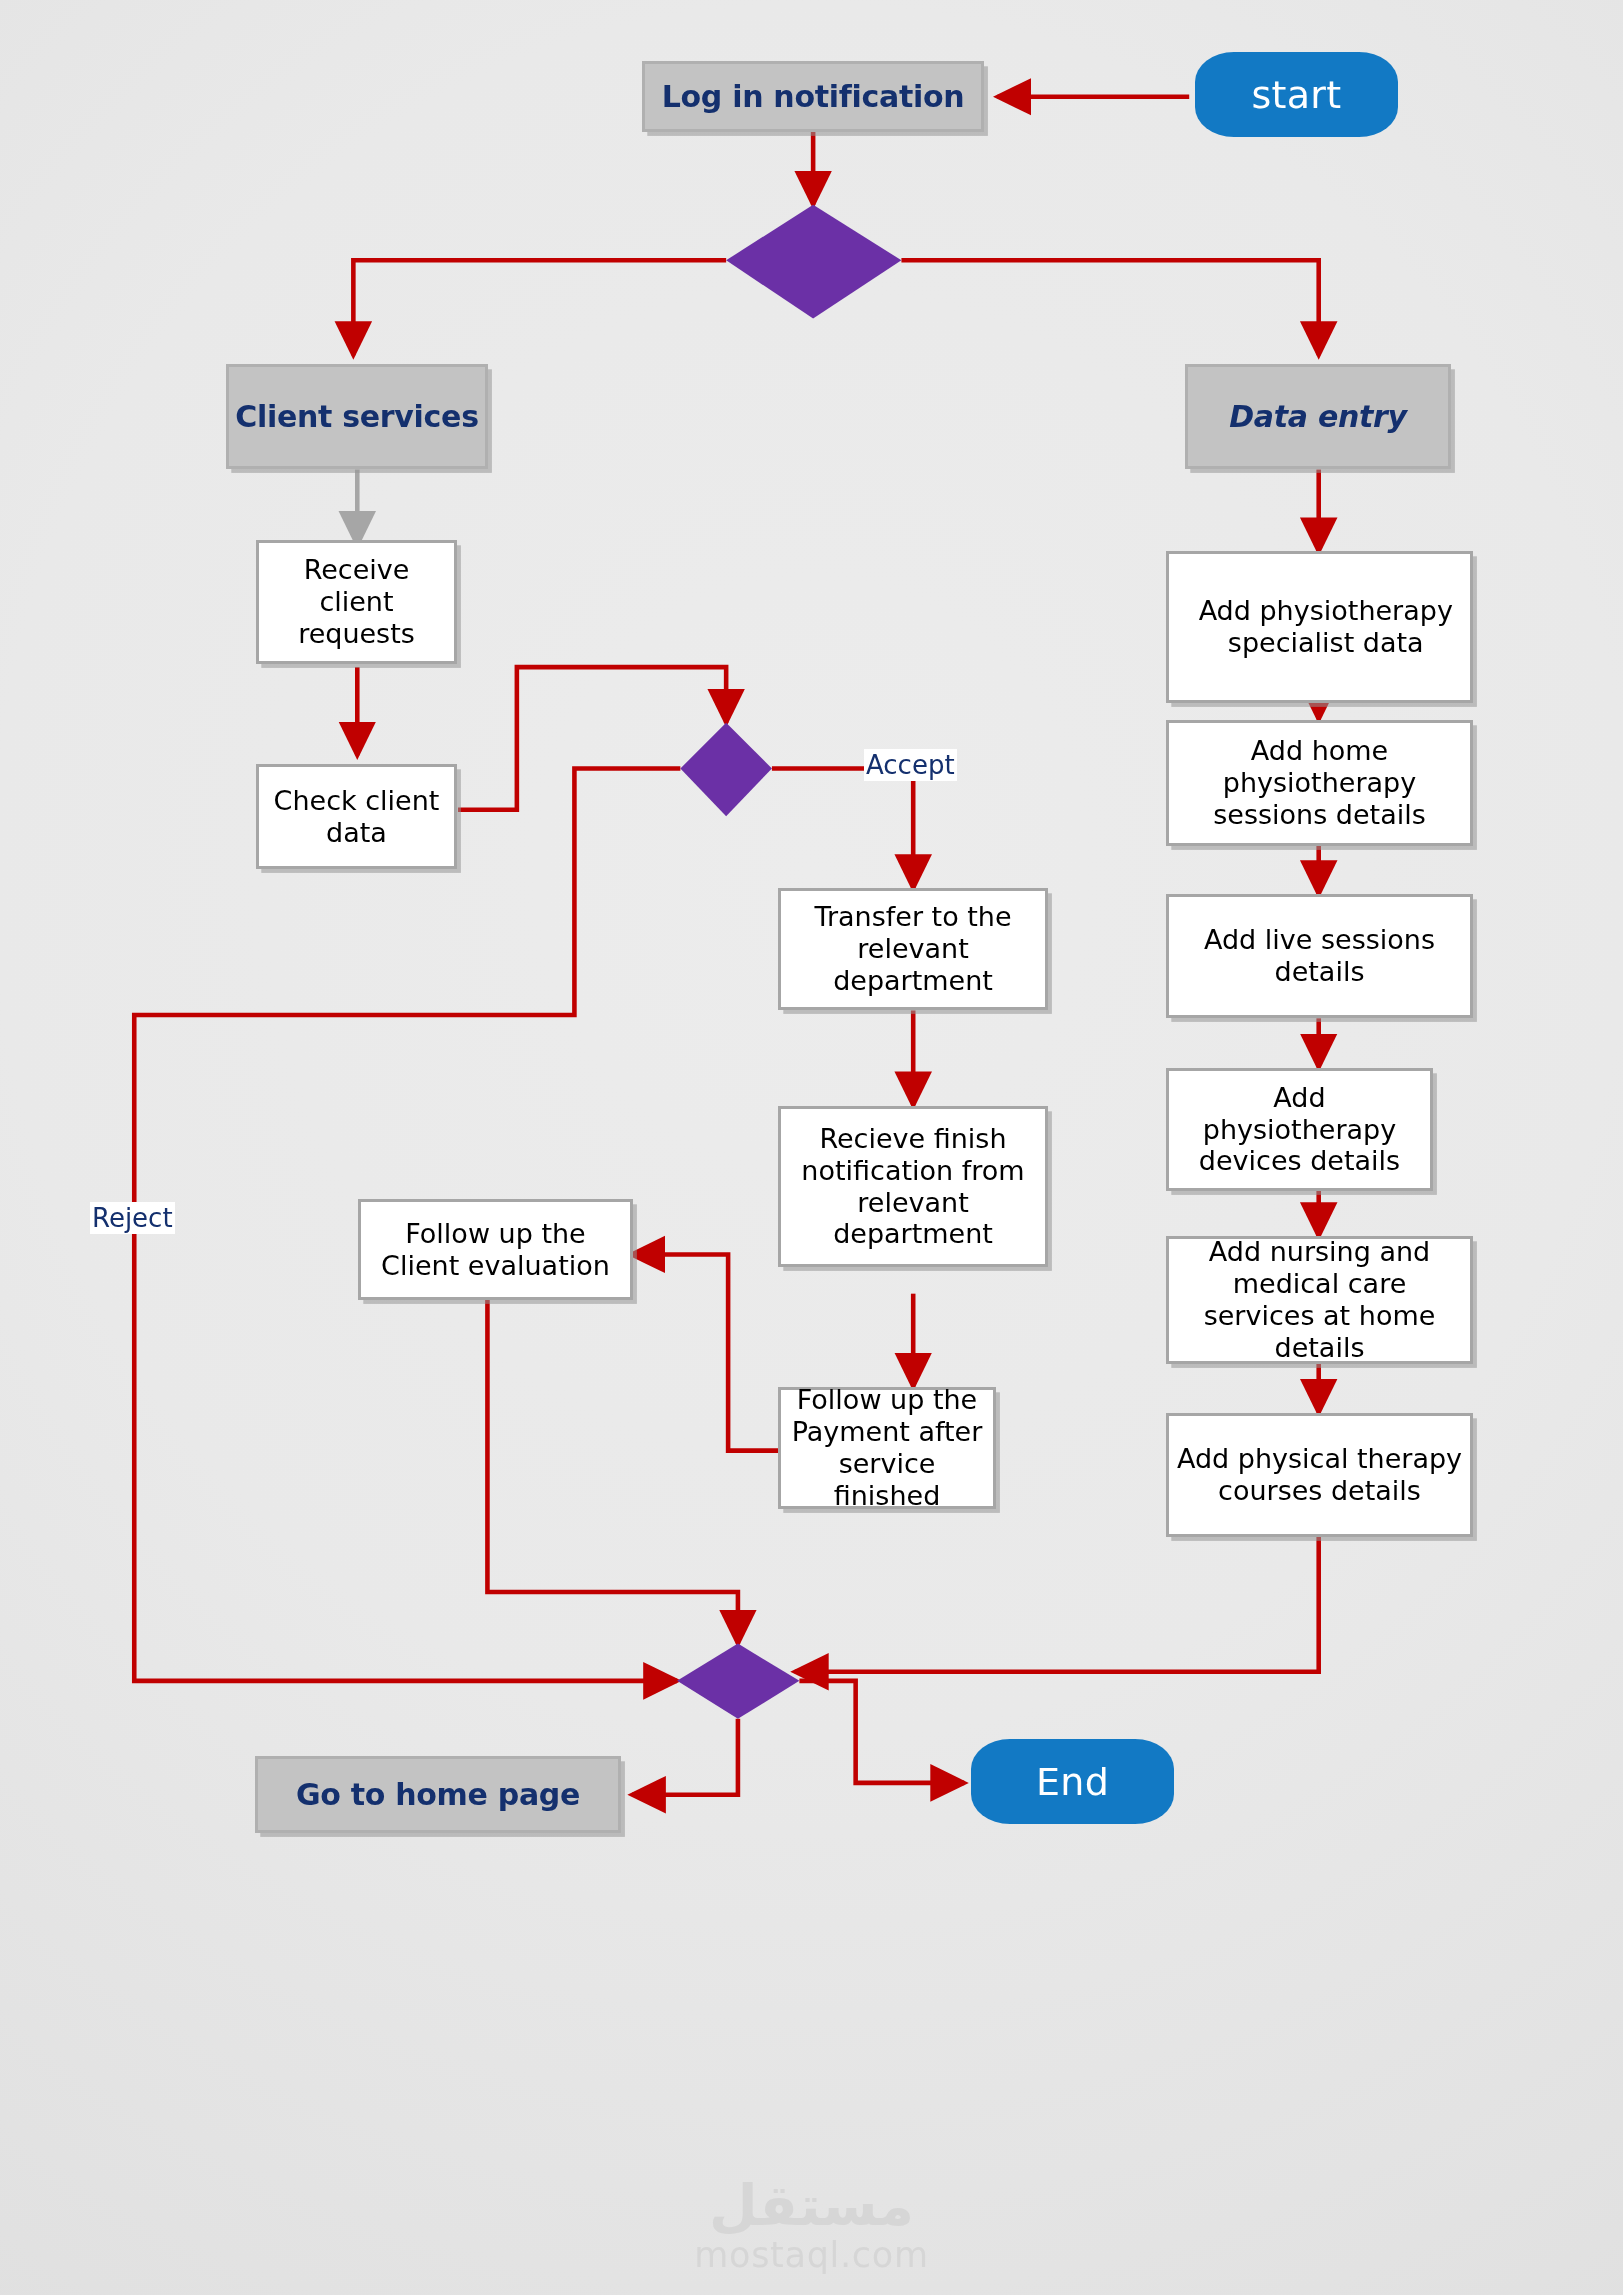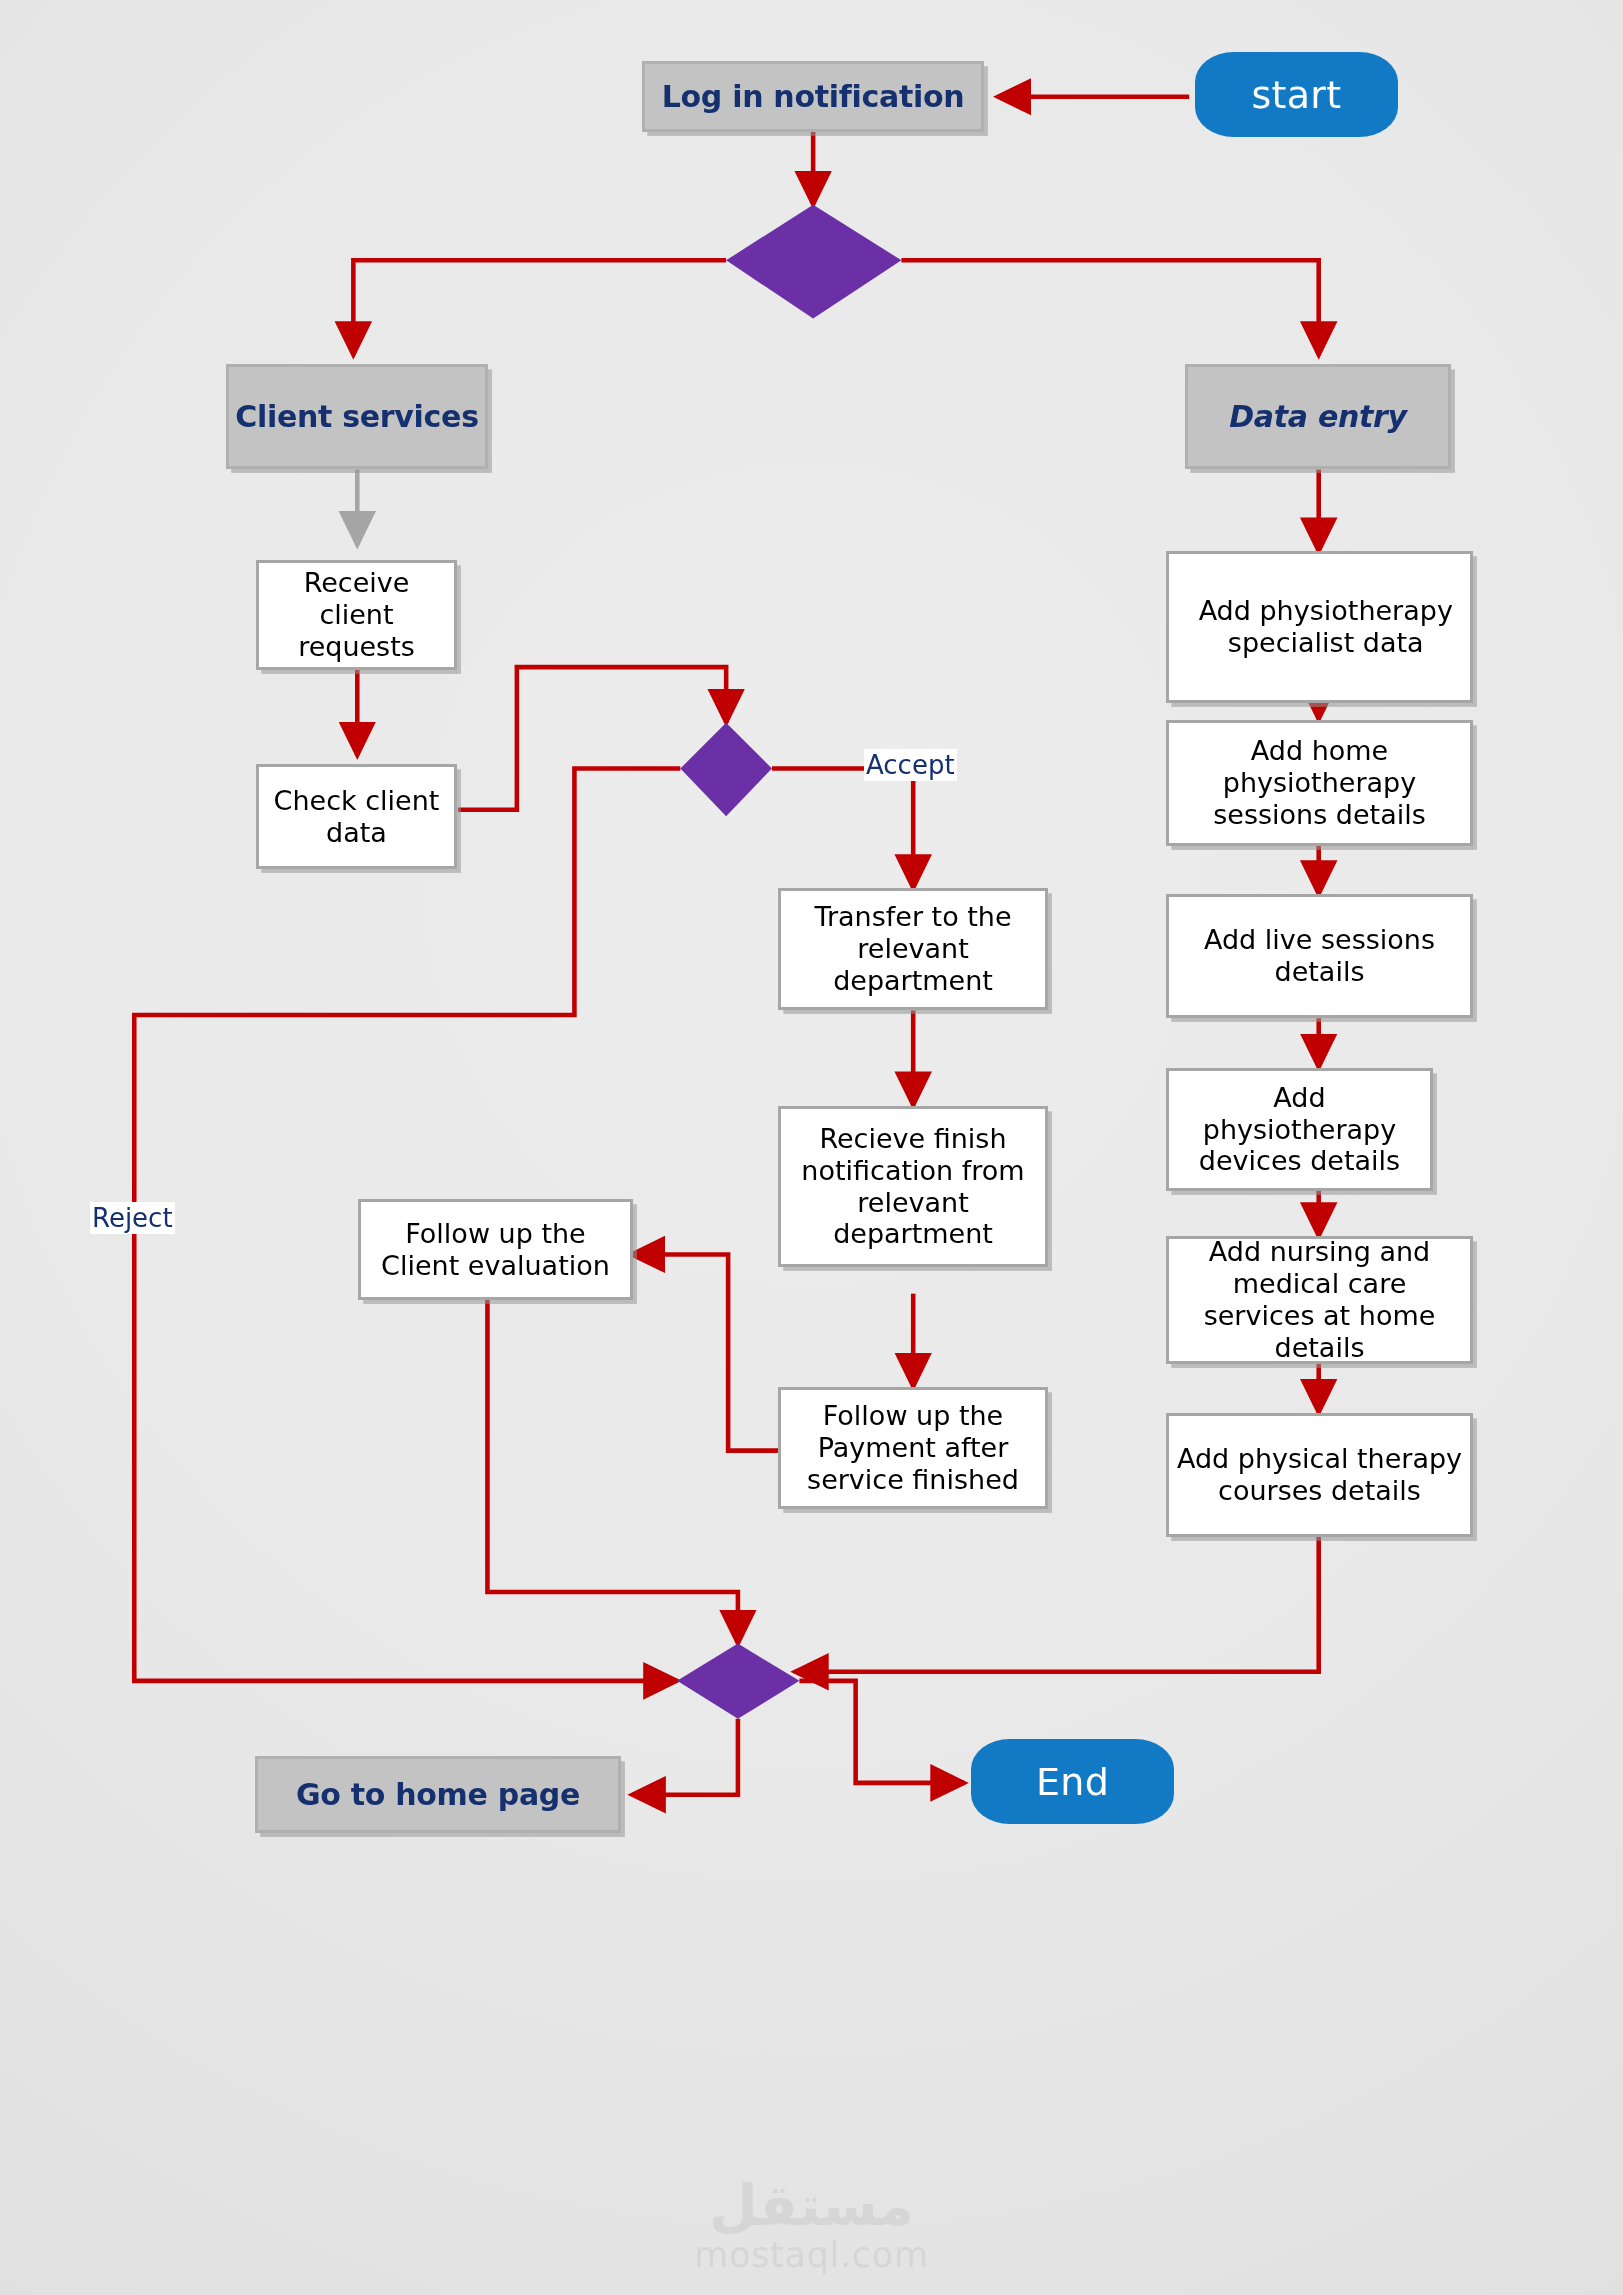--- a/index.html
+++ b/index.html
@@ -124,29 +124,29 @@
 </svg>
 
 <div class="node pill" style="left:1195px;top:52px;width:203px;height:85px;">start</div>
 
 <div class="node dept" style="left:642px;top:61px;width:342px;height:71px;">Log in notification</div>
 
 <div class="node dept" style="left:226px;top:364px;width:262px;height:105px;">Client services</div>
 
 <div class="node dept" style="left:1185px;top:364px;width:266px;height:105px;font-style:italic;">Data entry</div>
 
-<div class="node proc" style="left:256px;top:560px;width:201px;height:110px;">Receive client requests</div>
+<div class="node proc" style="left:256px;top:540px;width:201px;height:124px;">Receive client requests</div>
 
 <div class="node proc" style="left:256px;top:764px;width:201px;height:105px;">Check client data</div>
 
 <div class="node proc" style="left:778px;top:888px;width:270px;height:122px;">Transfer to the relevant department</div>
 
 <div class="node proc" style="left:778px;top:1106px;width:270px;height:161px;">Recieve finish notification from relevant department</div>
 
-<div class="node proc" style="left:778px;top:1387px;width:270px;height:122px;">Follow up the Payment after service finished</div>
+<div class="node proc" style="left:778px;top:1387px;width:218px;height:122px;">Follow up the Payment after service finished</div>
 
 <div class="node proc" style="left:358px;top:1199px;width:275px;height:101px;">Follow up the Client evaluation</div>
 
 <div class="node proc" style="left:1166px;top:551px;width:307px;height:152px;padding-left:19px;">Add physiotherapy specialist data</div>
 
 <div class="node proc" style="left:1166px;top:720px;width:307px;height:126px;">Add home physiotherapy sessions details</div>
 
 <div class="node proc" style="left:1166px;top:894px;width:307px;height:124px;">Add live sessions details</div>
 
 <div class="node proc" style="left:1166px;top:1068px;width:267px;height:123px;">Add physiotherapy devices details</div>

